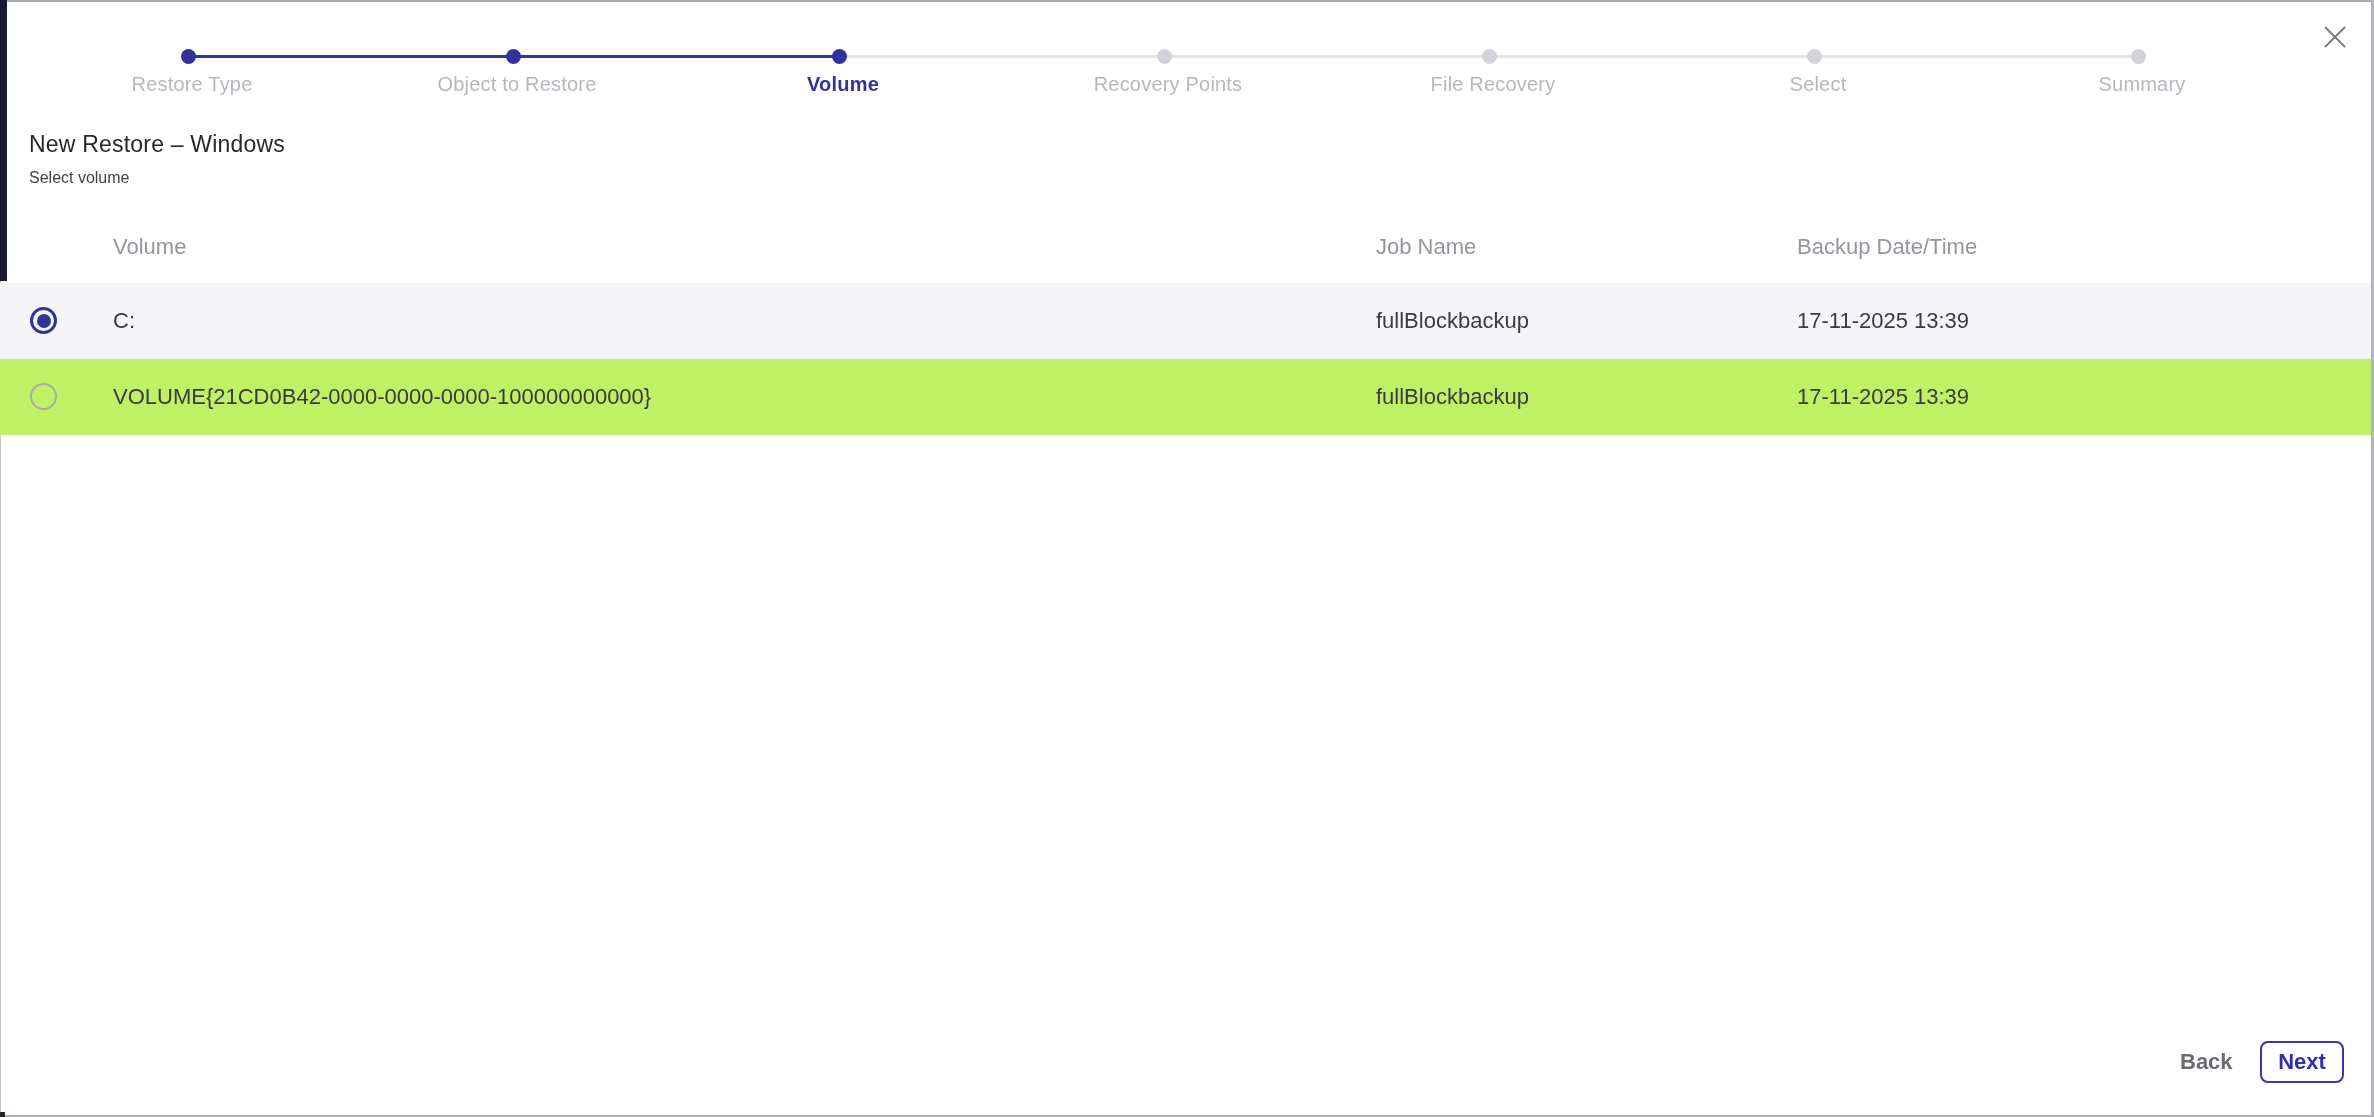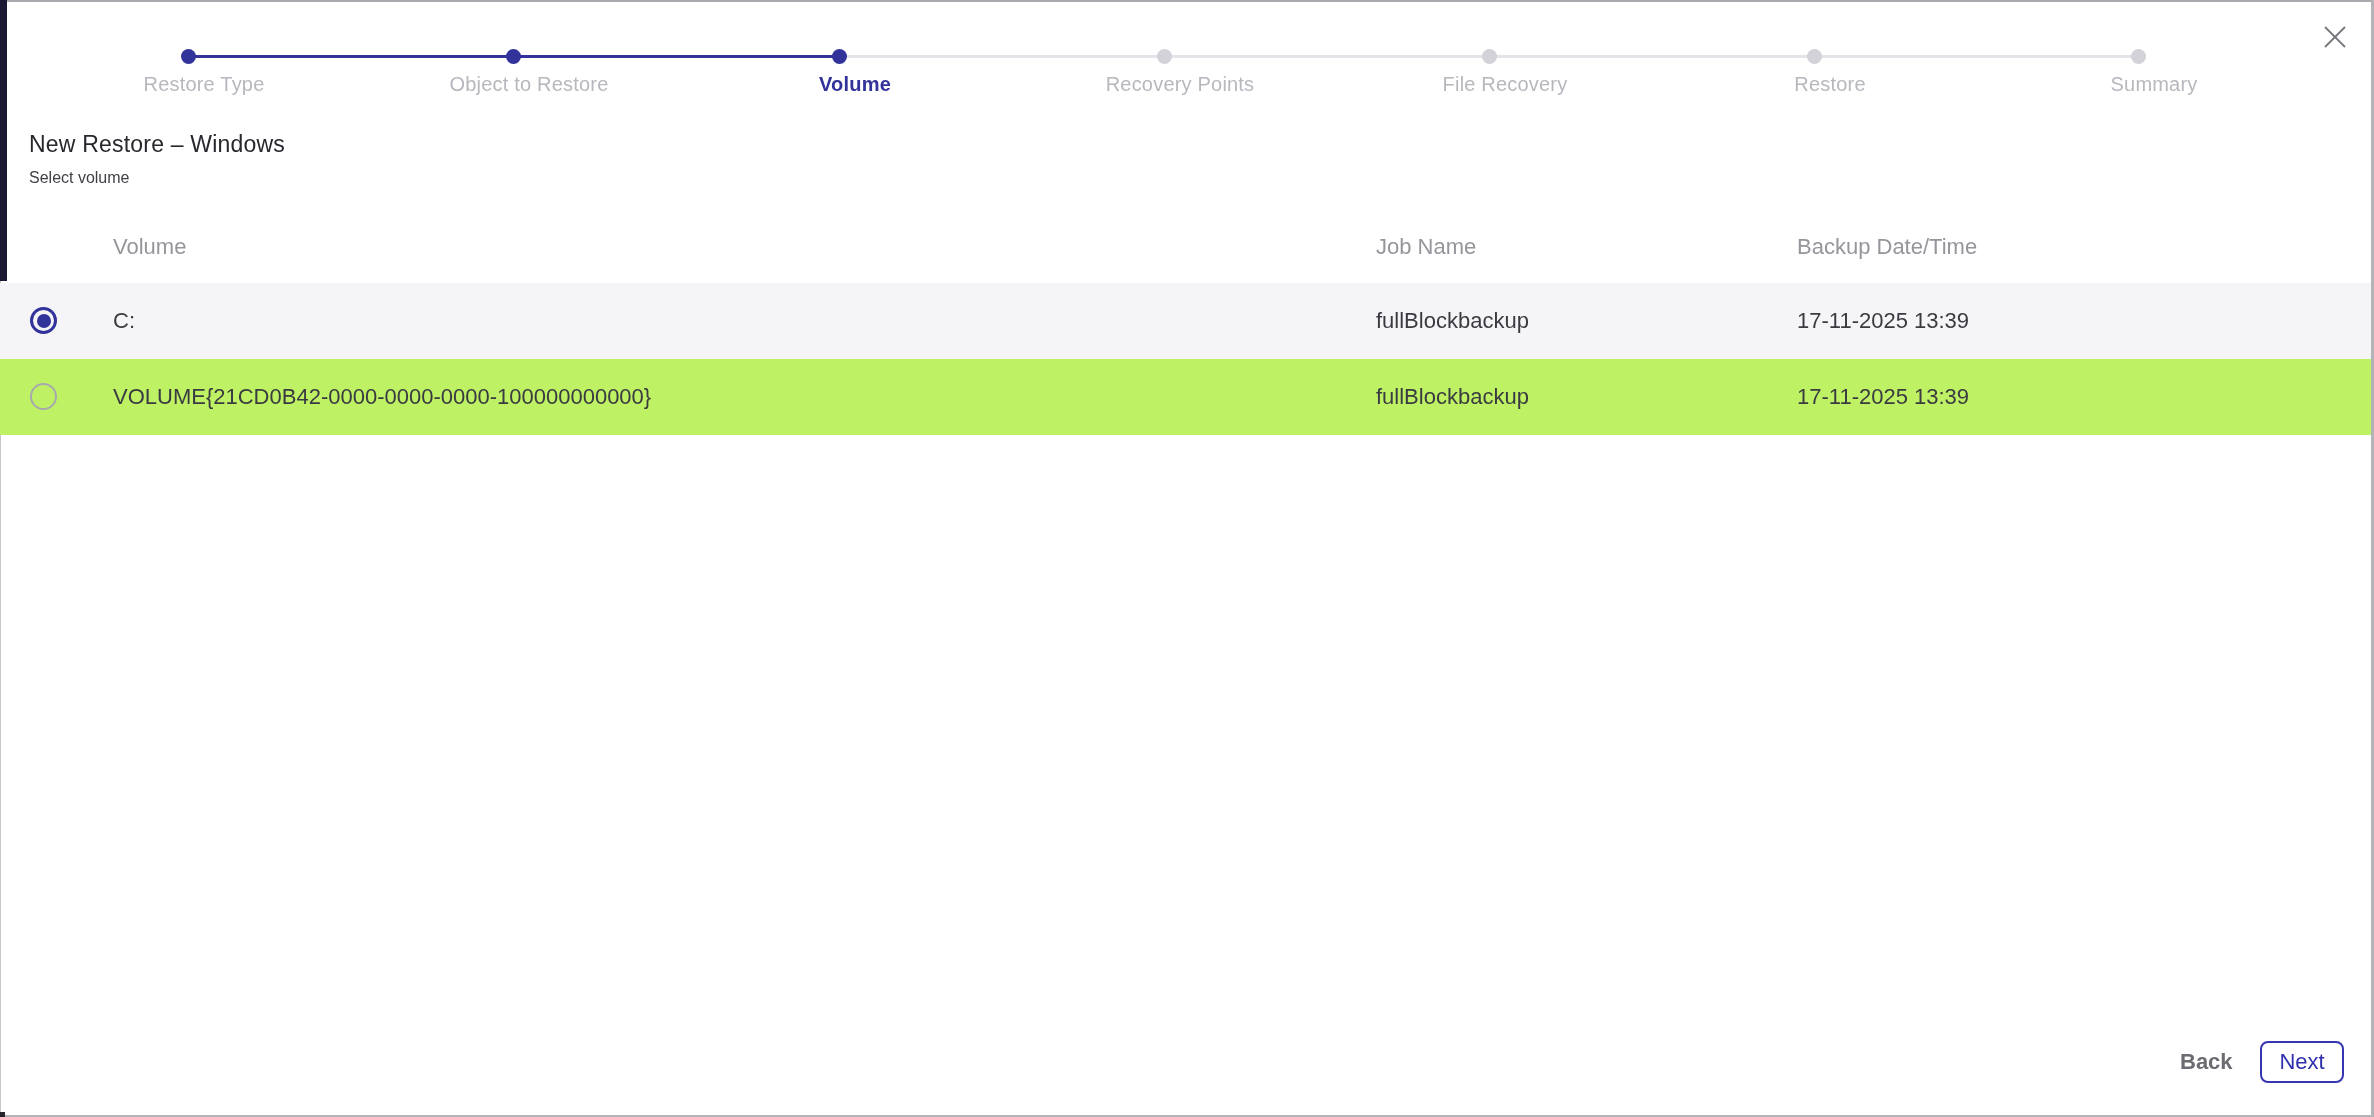--- a/index.html
+++ b/index.html
@@ -14,21 +14,21 @@
   .dark-strip{position:absolute;left:0;top:0;width:7px;height:281px;background:#191933;}
   .dark-corner{position:absolute;left:0;bottom:0;width:5px;height:5px;background:#26262c;}
 
   
   .track{position:absolute;left:188px;top:55px;width:1950px;height:3px;background:#e4e4e8;}
   .track-progress{position:absolute;left:188px;top:55px;width:651px;height:3px;background:#32329b;}
   .step{position:absolute;top:49px;width:0;height:60px;cursor:pointer;}
   .dot{position:absolute;left:-7.5px;top:0;width:15px;height:15px;border-radius:50%;background:#d2d2d8;}
   .step[data-state="complete"] .dot,
   .step[data-state="active"] .dot{background:#32329b;}
-  .step-label{position:absolute;top:24px;left:16px;transform:translateX(-50%);white-space:nowrap;
+  .step-label{position:absolute;top:24px;left:4px;transform:translateX(-50%);white-space:nowrap;
               font-size:20px;color:#b7b7be;letter-spacing:.2px;}
   .step[data-state="active"] .step-label{color:#32329b;font-weight:700;}
 
   
   .close-btn{position:absolute;left:2320px;top:22px;width:30px;height:30px;cursor:pointer;}
 
   
   .dlg-title{position:absolute;left:29px;top:131px;font-size:23px;font-weight:400;color:#27272d;letter-spacing:.2px;}
   .dlg-subtitle{position:absolute;left:29px;top:169px;font-size:16px;color:#3f3f46;}
 
@@ -43,21 +43,21 @@
   .row[data-selected="selected"] .radio::after{content:"";position:absolute;inset:3.5px;border-radius:50%;background:#32329b;}
   .row[data-selected="unselected"] .radio{border:2px solid #a8a8ae;}
   .cell{position:absolute;top:0;height:76px;line-height:76px;font-size:22px;color:#3a3a41;white-space:nowrap;}
 
   
   .back-btn{position:absolute;left:2168px;top:1041px;height:42px;line-height:42px;padding:0 12px;
             font-size:22px;font-weight:700;color:#6b6b72;background:transparent;border:none;cursor:pointer;
             font-family:"Liberation Sans",sans-serif;}
   .next-btn{position:absolute;left:2260px;top:1041px;width:84px;height:42px;box-sizing:border-box;
             border:2px solid #3636b0;border-radius:8px;background:#ffffff;color:#2f2fae;
-            font-size:22px;font-weight:400;cursor:pointer;font-family:"Liberation Sans",sans-serif;}
+            font-size:22px;font-weight:700;cursor:pointer;font-family:"Liberation Sans",sans-serif;}
 </style>
 </head>
 <body>
 
 <div class="viewport">
 
   <div class="edge edge-top"></div>
   <div class="edge edge-right"></div>
   <div class="edge edge-bottom"></div>
   <div class="edge edge-left"></div>
@@ -82,21 +82,21 @@
   <div class="step" style="left:1164px" data-state="upcoming">
     <span class="dot"></span>
     <span class="step-label">Recovery Points</span>
   </div>
   <div class="step" style="left:1489px" data-state="upcoming">
     <span class="dot"></span>
     <span class="step-label">File Recovery</span>
   </div>
   <div class="step" style="left:1814px" data-state="upcoming">
     <span class="dot"></span>
-    <span class="step-label">Restore</span>
+    <span class="step-label">Select</span>
   </div>
   <div class="step" style="left:2138px" data-state="upcoming">
     <span class="dot"></span>
     <span class="step-label">Summary</span>
   </div>
 
   <div class="close-btn">
     <svg width="30" height="30" viewBox="0 0 30 30">
       <line x1="5" y1="5" x2="25" y2="25" stroke="#76767c" stroke-width="1.8"></line>
       <line x1="25" y1="5" x2="5" y2="25" stroke="#76767c" stroke-width="1.8"></line>

